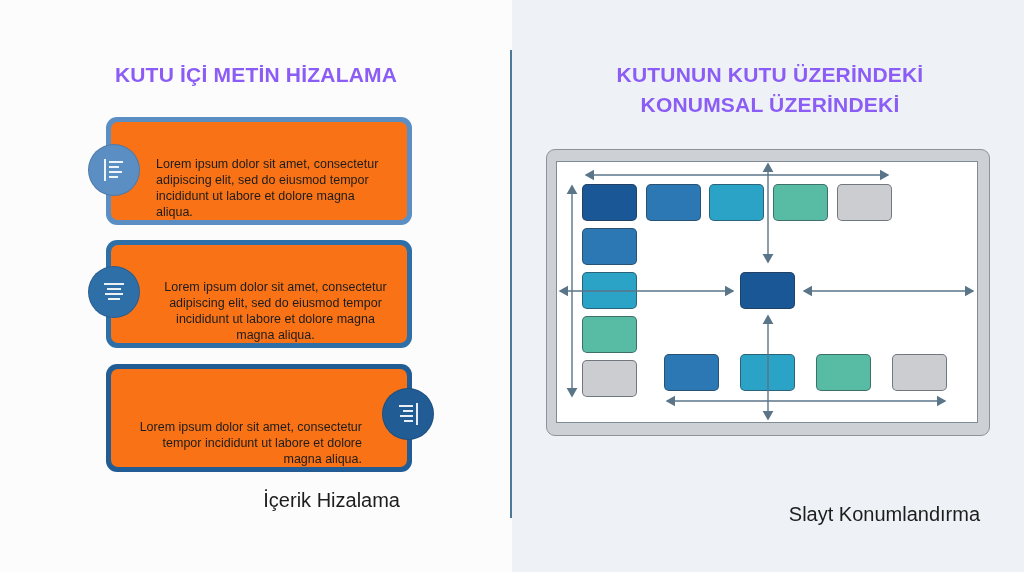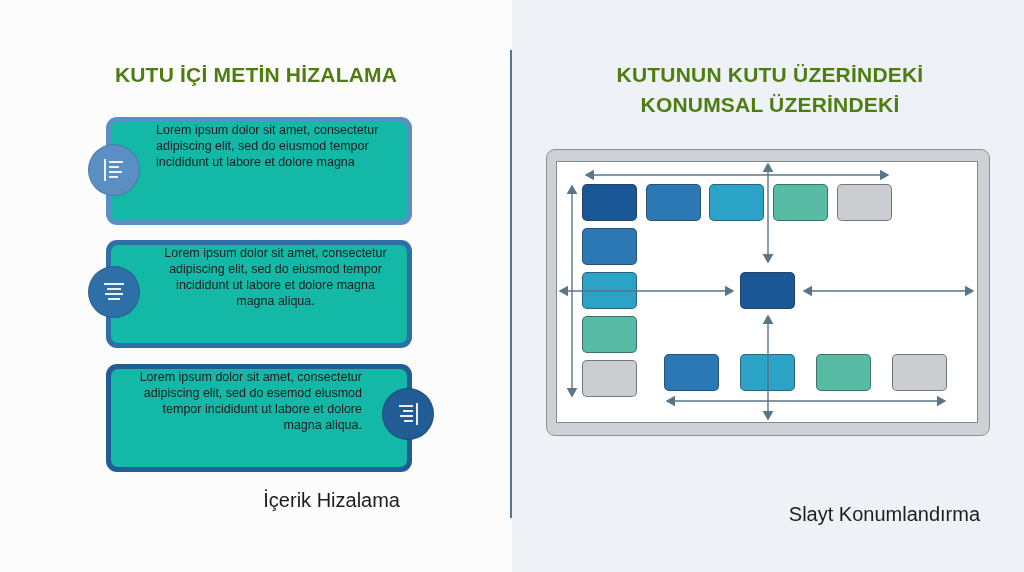--- a/index.html
+++ b/index.html
@@ -2,31 +2,31 @@
 <html><head>
 <meta charset="utf-8">
 <style>
   * { box-sizing: border-box; margin: 0; padding: 0; }
   html, body { width: 1024px; height: 572px; overflow: hidden; }
   body { position: relative; background: #fbfbfc; font-family: "Liberation Sans", "DejaVu Sans", sans-serif; color: #1a1a1a; }
   .left-pane { position: absolute; left: 0; top: 0; width: 512px; height: 572px; background: #fcfcfd; }
   .right-pane { position: absolute; left: 512px; top: 0; width: 512px; height: 572px; background: #eef2f6; }
   .divider { position: absolute; left: 510px; top: 50px; width: 2px; height: 468px; background: #4e7898; }
 
-  .title { position: absolute; font-weight: bold; font-size: 21px; letter-spacing: 0.2px; text-align: center; color: #4d7c0f; line-height: 30px; }
+  .title { position: absolute; font-weight: bold; font-size: 21px; letter-spacing: 0.2px; text-align: center; color: #8b5cf6; line-height: 30px; }
   .left-title { left: 40px; width: 432px; top: 60px; }
   .right-title { left: 530px; width: 480px; top: 60px; }
 
   .caption { position: absolute; font-size: 20px; color: #1d1d1d; text-align: right; top: 489px; }
   .left-caption { left: 100px; width: 300px; }
   .right-caption { left: 580px; width: 400px; margin-top: 14px; }
 
   
   .tbox { position: absolute; width: 306px; height: 108px; border-radius: 11px; padding: 5px; }
-  .tbox-inner { width: 100%; height: 100%; background: #14b8a6; border-radius: 7px; display: flex; align-items: flex-start; }
+  .tbox-inner { width: 100%; height: 100%; background: #f97316; border-radius: 7px; display: flex; align-items: flex-end; }
   .tbox-text { font-size: 12.5px; line-height: 16px; color: #1c1c1c; }
   .tb1 { left: 106px; top: 117px; background: #5b8fc4; }
   .tb1 .tbox-inner { padding-left: 45px; padding-right: 14px; }
   .tb1 .tbox-text { text-align: left; }
   .tb2 { left: 106px; top: 240px; background: #2f6fa7; }
   .tb2 .tbox-inner { padding-left: 45px; padding-right: 12px; justify-content: center; }
   .tb2 .tbox-text { text-align: center; }
   .tb3 { left: 106px; top: 364px; background: #225c94; }
   .tb3 .tbox-inner { padding-left: 16px; padding-right: 45px; justify-content: flex-end; }
   .tb3 .tbox-text { text-align: right; }
@@ -58,20 +58,21 @@
 
 <div class="title left-title">KUTU İÇİ METİN HİZALAMA</div>
 
 <div class="stem" style="left:110px; top:130px; height:28px; background:#5b8fc4;"></div>
 <div class="tbox tb1">
   <div class="tbox-inner">
     <div class="tbox-text">
       <div>Lorem ipsum dolor sit amet, consectetur</div>
       <div>adipiscing elit, sed do eiusmod tempor</div>
       <div>incididunt ut labore et dolore magna</div>
+      <div>aliqua.</div>
     </div>
   </div>
 </div>
 <div class="badge bd1">
   <svg viewBox="0 0 30 30">
     <line x1="6" y1="4" x2="6" y2="26" stroke="#fff" stroke-width="1.8"></line>
     <line x1="10" y1="7" x2="24" y2="7" stroke="#fff" stroke-width="1.8"></line>
     <line x1="10" y1="12" x2="20" y2="12" stroke="#fff" stroke-width="1.8"></line>
     <line x1="10" y1="17" x2="23" y2="17" stroke="#fff" stroke-width="1.8"></line>
     <line x1="10" y1="22" x2="19" y2="22" stroke="#fff" stroke-width="1.8"></line>
@@ -96,21 +97,20 @@
     <line x1="6" y1="17" x2="24" y2="17" stroke="#fff" stroke-width="1.8"></line>
     <line x1="9" y1="22" x2="21" y2="22" stroke="#fff" stroke-width="1.8"></line>
   </svg>
 </div>
 
 <div class="stem" style="left:405px; top:376px; height:78px; background:#225c94;"></div>
 <div class="tbox tb3">
   <div class="tbox-inner">
     <div class="tbox-text">
       <div>Lorem ipsum dolor sit amet, consectetur</div>
-      <div>adipiscing elit, sed do esemod elusmod</div>
       <div>tempor incididunt ut labore et dolore</div>
       <div>magna aliqua.</div>
     </div>
   </div>
 </div>
 <div class="badge bd3">
   <svg viewBox="0 0 30 30">
     <line x1="24" y1="4" x2="24" y2="26" stroke="#fff" stroke-width="1.8"></line>
     <line x1="6" y1="7" x2="20" y2="7" stroke="#fff" stroke-width="1.8"></line>
     <line x1="10" y1="12" x2="20" y2="12" stroke="#fff" stroke-width="1.8"></line>

